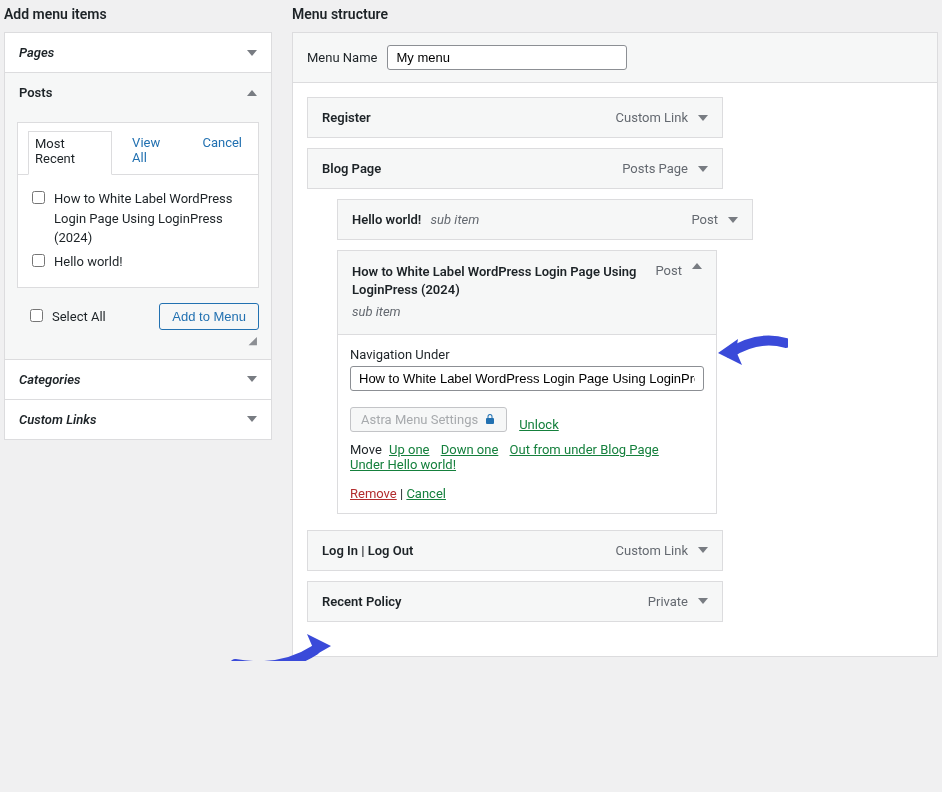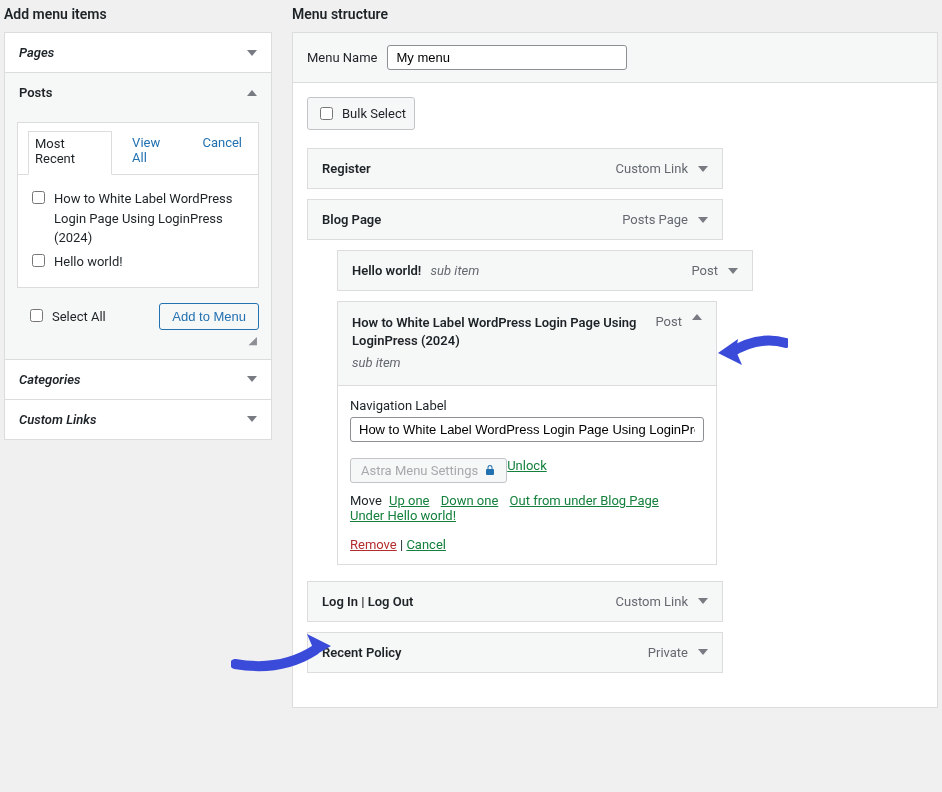--- a/index.html
+++ b/index.html
@@ -161,21 +161,21 @@
   .expanded-body {
     border: 1px solid #dcdcde;
     border-top: none;
     background: #fff;
     padding: 12px;
     margin-bottom: 16px;
   }
   .field-label { display:block; margin-bottom: 4px; }
   .nav-input { width: 100%; }
   .astra-row {
-    display:flex; align-items:flex-start; margin: 16px 0 10px 0;
+    display:flex; align-items:flex-end; gap:12px; margin: 16px 0 10px 0;
   }
   .astra-btn {
     border: 1px solid #c3c4c7;
     background: #f6f7f7;
     color: #a7aaad;
     padding: 4px 10px;
     border-radius: 3px;
     display: inline-flex;
     align-items: center;
     gap: 6px;
@@ -268,24 +268,20 @@
 
   <div class="col-right">
     <h2 class="section-title">Menu structure</h2>
     <div class="menu-frame">
       <div class="menu-header">
         <span>Menu Name</span>
         <input id="menuNameInput" class="text-input" type="text" value="My menu" style="">
       </div>
       <div class="menu-body">
 
-        <label class="bulk">
-          <input type="checkbox" style="">
-          <span>Bulk Select</span>
-        </label>
 
         <div class="menu-list">
 
           <div class="menu-item-bar">
             <span class="title">Register</span>
             <span class="right">
               <span>Custom Link</span>
               <span class="chevron down"></span>
             </span>
           </div>
@@ -314,21 +310,21 @@
               <div class="ttl">
                 <span>How to White Label WordPress Login Page Using LoginPress (2024)</span>
                 <span class="sub">sub item</span>
               </div>
               <div class="rgt">
                 <span>Post</span>
                 <span class="chevron up"></span>
               </div>
             </div>
             <div class="expanded-body">
-              <label class="field-label">Navigation Label</label>
+              <label class="field-label">Navigation Under</label>
               <input class="text-input nav-input" type="text" value="How to White Label WordPress Login Page Using LoginPress" style="">
 
               <div class="astra-row">
                 <span class="astra-btn">
                   <span>Astra Menu Settings</span>
                   <span class="lock-icon">
                     <svg viewBox="0 0 24 24" fill="#2271b1">
                         <path d="M12 2a5 5 0 00-5 5v3H6a2 2 0 00-2 2v8a2 2 0 002 2h12a2 2 0 002-2v-8a2 2 0 00-2-2h-1V7a5 5 0 00-5-5zm-3 8V7a3 3 0 016 0v3H9z"></path>
                       </svg>
                   </span>

